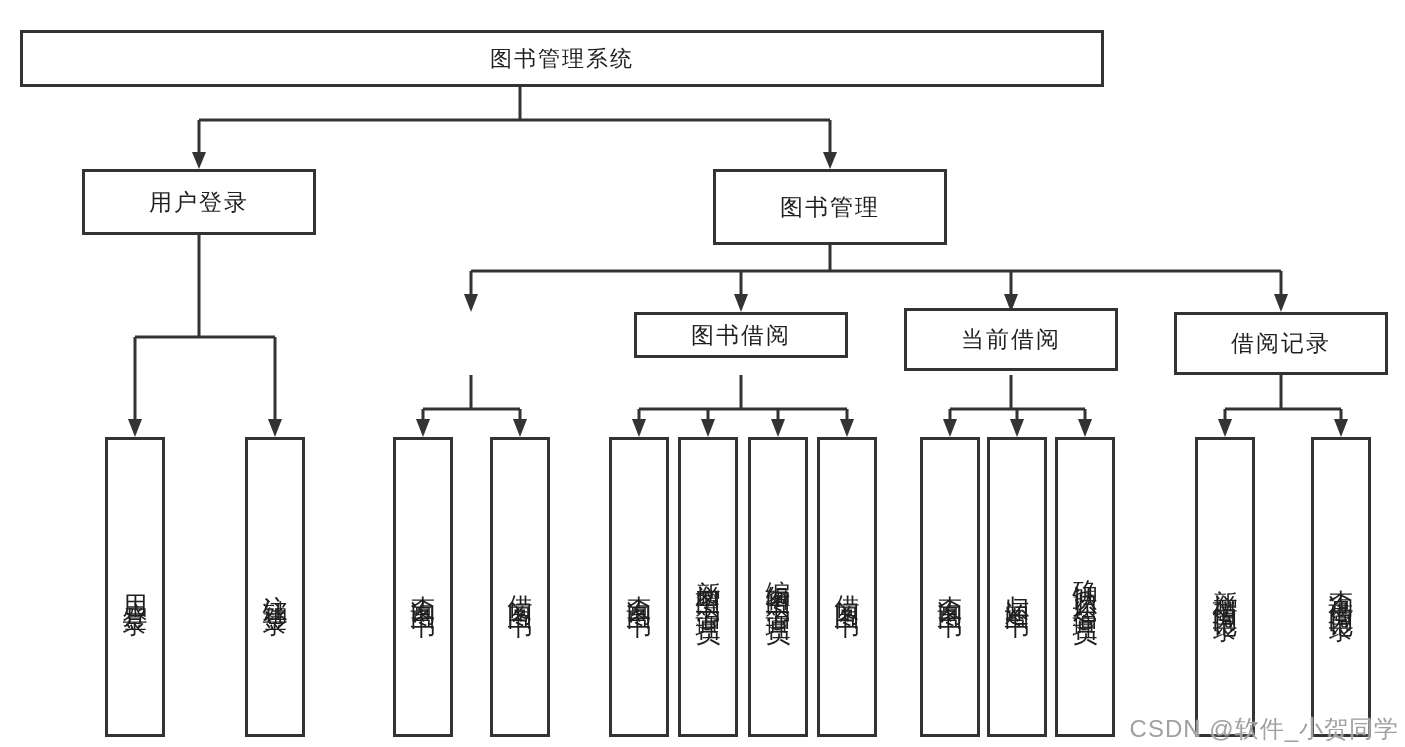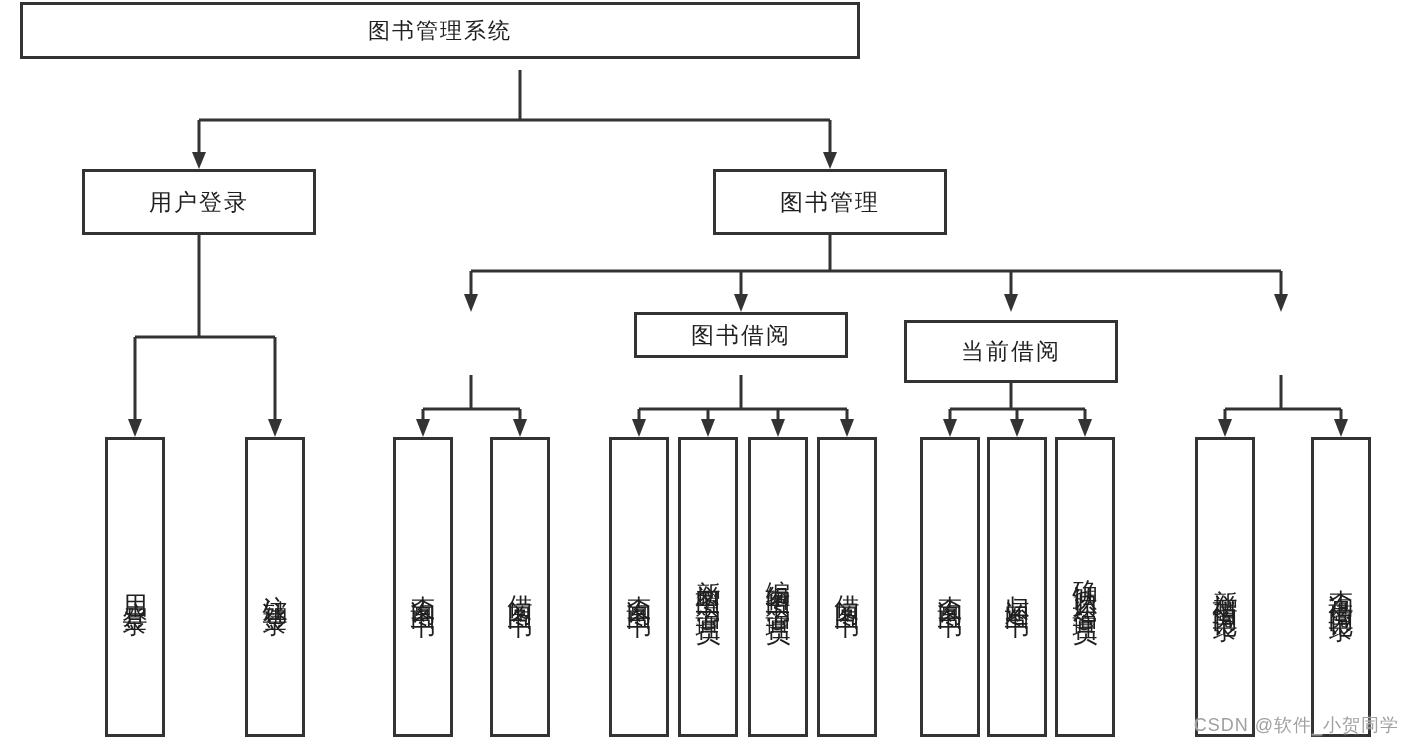--- a/index.html
+++ b/index.html
@@ -44,21 +44,21 @@
     text-orientation: mixed;
     font-size: 25px;
     letter-spacing: 6px;
     line-height: 1;
     color: var(--text);
   }
   .watermark {
     position: absolute;
     right: 6px;
     top: 713px;
-    font-size: 18px;
+    font-size: 24px;
     color: var(--watermark);
     letter-spacing: 1px;
     white-space: nowrap;
     text-shadow: 0 0 2px #ffffff;
   }
 </style>
 </head>
 <body>
 
 <div class="stage">
@@ -92,27 +92,28 @@
     <path d="M1011 375 V409 M950 409 H1085 M950 409 V421 M1017 409 V421 M1085 409 V421"></path>
     <polygon points="943,419 957,419 950,437"></polygon>
     <polygon points="1010,419 1024,419 1017,437"></polygon>
     <polygon points="1078,419 1092,419 1085,437"></polygon>
 
     <path d="M1281 375 V409 M1225 409 H1341 M1225 409 V421 M1341 409 V421"></path>
     <polygon points="1218,419 1232,419 1225,437"></polygon>
     <polygon points="1334,419 1348,419 1341,437"></polygon>
   </svg>
 
-  <div class="box hbox root-box" style="left:20px; top:2px; width:840px; height:57px;">图书管理系统</div>
+  <div class="box hbox root-box" style="left:20px; top:30px; width:1084px; height:57px;">图书管理系统</div>
 
   <div class="box hbox" style="left:82px; top:169px; width:234px; height:66px;">用户登录</div>
-  <div class="box hbox" style="left:713px; top:169px; width:234px; height:66px;">图书管理</div>
+  <div class="box hbox" style="left:713px; top:169px; width:234px; height:76px;">图书管理</div>
 
   <div class="box hbox" style="left:634px; top:312px; width:214px; height:46px;">图书借阅</div>
-  <div class="box hbox" style="left:904px; top:320px; width:214px; height:63px;">当前借阅</div>
+  <div class="box hbox" style="left:904px; top:308px; width:214px; height:63px;">当前借阅</div>
+  <div class="box hbox" style="left:1174px; top:312px; width:214px; height:63px;">借阅记录</div>
 
   <div class="box vbox" style="left:105px; top:437px; width:60px; height:300px;">
     <span>用户登录</span>
   </div>
   <div class="box vbox" style="left:245px; top:437px; width:60px; height:300px;">
     <span>注销登录</span>
   </div>
 
   <div class="box vbox" style="left:393px; top:437px; width:60px; height:300px;">
     <span>查询图书</span>

